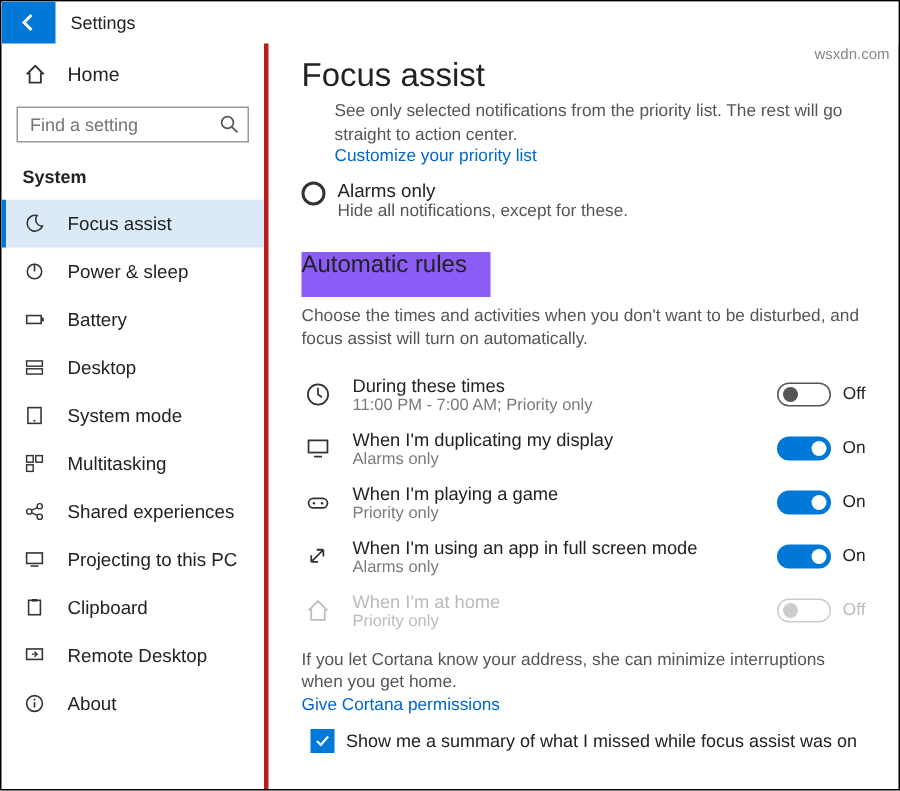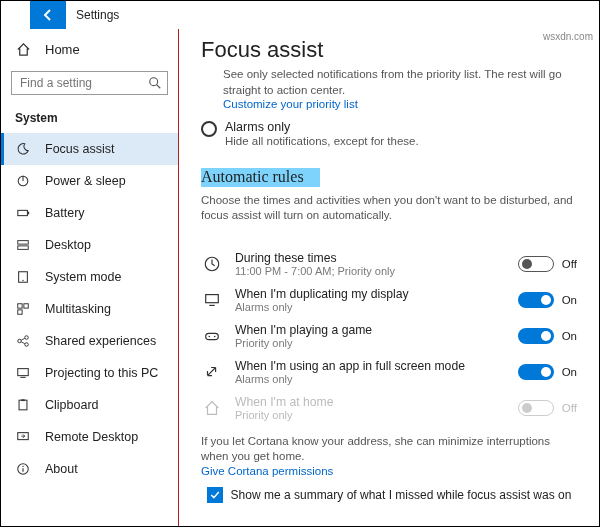--- a/index.html
+++ b/index.html
@@ -1,40 +1,40 @@
 <!DOCTYPE html>
 <html><head>
 <meta charset="utf-8">
 <style>
   * { box-sizing: border-box; margin: 0; padding: 0; }
   body { font-family: "Segoe UI", Arial, sans-serif; font-size: 12px; color: #222; background: #fff; width: 600px; height: 527px; overflow: hidden; position: relative; border: 1px solid #000; }
-  .titlebar { display: flex; align-items: center; height: 28px; background: #fff; padding-left: 29px; }
+  .titlebar { display: flex; align-items: center; height: 28px; background: #fff; }
   .back-btn { width: 36px; height: 28px; background: #0078d7; color: #fff; display: flex; align-items: center; justify-content: center; font-size: 16px; }
   .title { padding-left: 10px; font-size: 12px; }
   .content { display: flex; height: calc(100% - 28px); }
-  .sidebar { width: 178px; border-right: 1px solid #b91c1c; display: flex; flex-direction: column; padding-top: 6px; }
+  .sidebar { width: 178px; border-right: 3px solid #b91c1c; display: flex; flex-direction: column; padding-top: 6px; }
   .home-row { display: flex; align-items: center; padding: 6px 14px; gap: 14px; font-size: 13px; }
   .search-wrap { margin: 8px 10px 10px 10px; position: relative; }
   .search { width: 100%; height: 24px; border: 1px solid #999; padding: 0 26px 0 8px; font-size: 12px; background: #fff; }
   .search-icon-pos { position: absolute; right: 6px; top: 5px; color: #555; }
   .section-label { padding: 6px 14px 8px 14px; font-size: 12px; font-weight: 600; }
   .nav { flex: 1; overflow: hidden; }
   .nav-item { display: flex; align-items: center; gap: 14px; padding: 8px 14px; font-size: 12.5px; cursor: pointer; position: relative; }
   .nav-item.active { background: #dceaf7; }
   .nav-item.active::before { content: ""; position: absolute; left: 0; top: 0; bottom: 0; width: 3px; background: #0078d7; }
   .nav-icon { width: 16px; height: 16px; display: flex; align-items: center; justify-content: center; color: #333; }
   .main { flex: 1; padding: 8px 22px 10px 22px; overflow: hidden; position: relative; }
   .page-title { font-size: 22px; font-weight: 400; margin-bottom: 4px; }
   .desc { font-size: 11.5px; color: #555; line-height: 1.35; }
   .link { color: #0066cc; font-size: 11.5px; cursor: pointer; }
   .radio-row { display: flex; align-items: flex-start; gap: 8px; margin: 10px 0 12px 0; }
   .radio { width: 16px; height: 16px; border: 2px solid #333; border-radius: 50%; margin-top: 1px; flex-shrink: 0; }
   .sub-title { font-size: 16px; font-weight: 400; margin-top: 6px; }
-  .highlight { background: #7dd3fc; display: inline-block; padding: 0 16px 1px 0; font-family: Liberation Serif, serif; }
-  .sub-desc { font-size: 11.5px; color: #555; margin: 6px 0 22px 0; line-height: 1.35; }
+  .highlight { background: #8b5cf6; display: inline-block; padding: 0 16px 12px 0; }
+  .sub-desc { font-size: 11.5px; color: #555; margin: 6px 0 10px 0; line-height: 1.35; }
   .rule { display: flex; align-items: center; gap: 12px; padding: 5px 0; }
   .rule-icon { width: 22px; display: flex; justify-content: center; color: #333; }
   .rule-text { flex: 1; }
   .rule-title { font-size: 12.2px; }
   .rule-sub { font-size: 11px; color: #7a7a7a; }
   .rule.disabled .rule-title, .rule.disabled .rule-sub, .rule.disabled .rule-icon { color: #bbb; }
   .toggle-wrap { display: flex; align-items: center; gap: 8px; }
   .toggle { width: 36px; height: 16px; border-radius: 10px; position: relative; }
   .toggle.on { background: #0078d7; }
   .toggle.off { background: #fff; border: 1.5px solid #555; }

